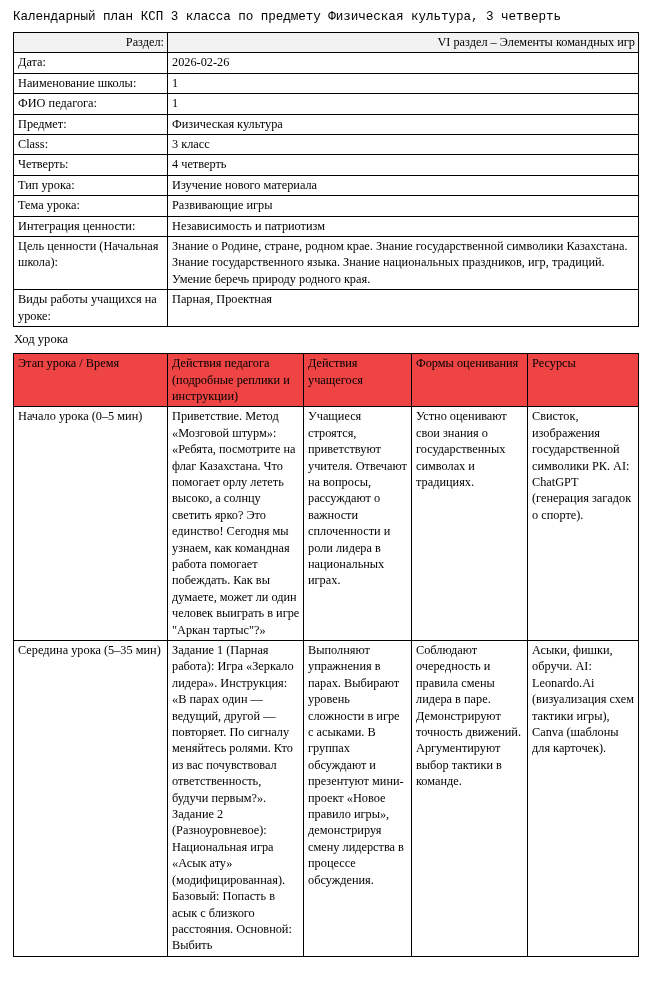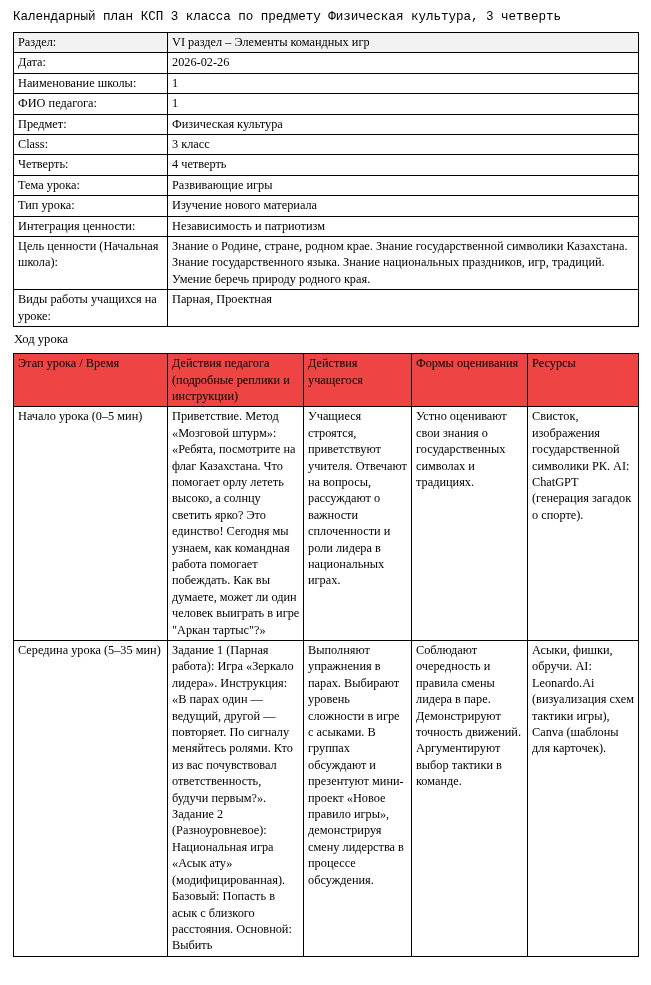--- a/index.html
+++ b/index.html
@@ -49,21 +49,21 @@
     font-weight: normal;
     text-align: left;
     word-wrap: break-word;
     overflow-wrap: break-word;
     hyphens: none;
   }
 
   
   .info-table .col-label { width: 154px; }
   .info-table .col-value { width: 471px; }
-  .info-table tr.shaded td { background: #f2f2f2; }
+  .info-table tr.shaded td { background: #f2f2f2; text-align: right; }
 
   
   .section-caption {
     font-size: 12.6px;
     line-height: 16px;
     margin: 4px 0 6px 1px;
   }
 
   
   .flow-table .c0 { width: 154px; }
@@ -109,26 +109,26 @@
         </tr>
         <tr>
           <td>Class:</td>
           <td>3 класс</td>
         </tr>
         <tr>
           <td>Четверть:</td>
           <td>4 четверть</td>
         </tr>
         <tr>
+          <td>Тип урока:</td>
+          <td>Изучение нового материала</td>
+        </tr>
+        <tr>
           <td>Тема урока:</td>
           <td>Развивающие игры</td>
-        </tr>
-        <tr>
-          <td>Тип урока:</td>
-          <td>Изучение нового материала</td>
         </tr>
         <tr>
           <td>Интеграция ценности:</td>
           <td>Независимость и патриотизм</td>
         </tr>
         <tr>
           <td>Цель ценности (Начальная школа):</td>
           <td>Знание о Родине, стране, родном крае. Знание государственной символики Казахстана. Знание государственного языка. Знание национальных праздников, игр, традиций. Умение беречь природу родного края.</td>
         </tr>
         <tr>

